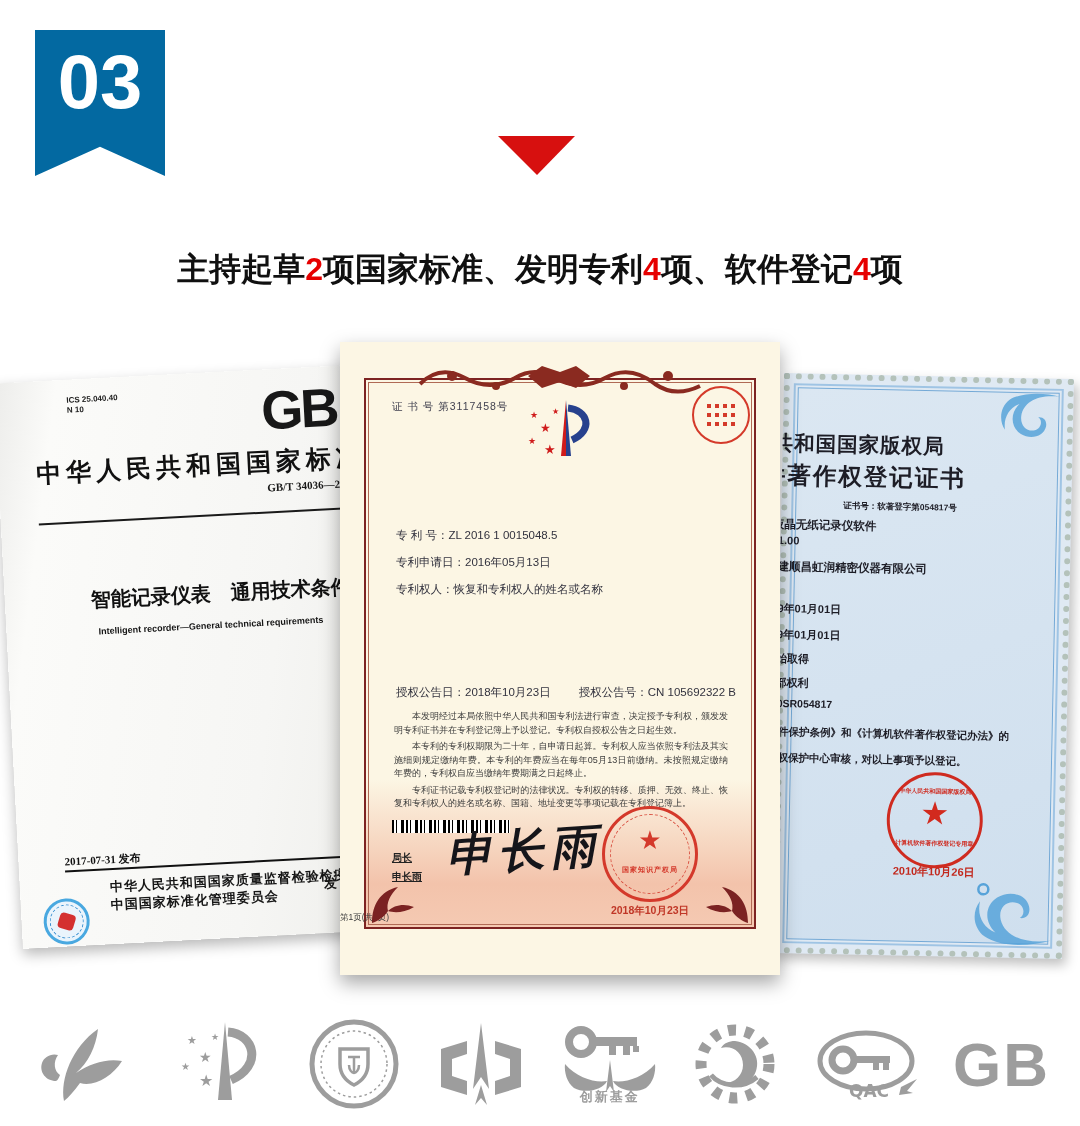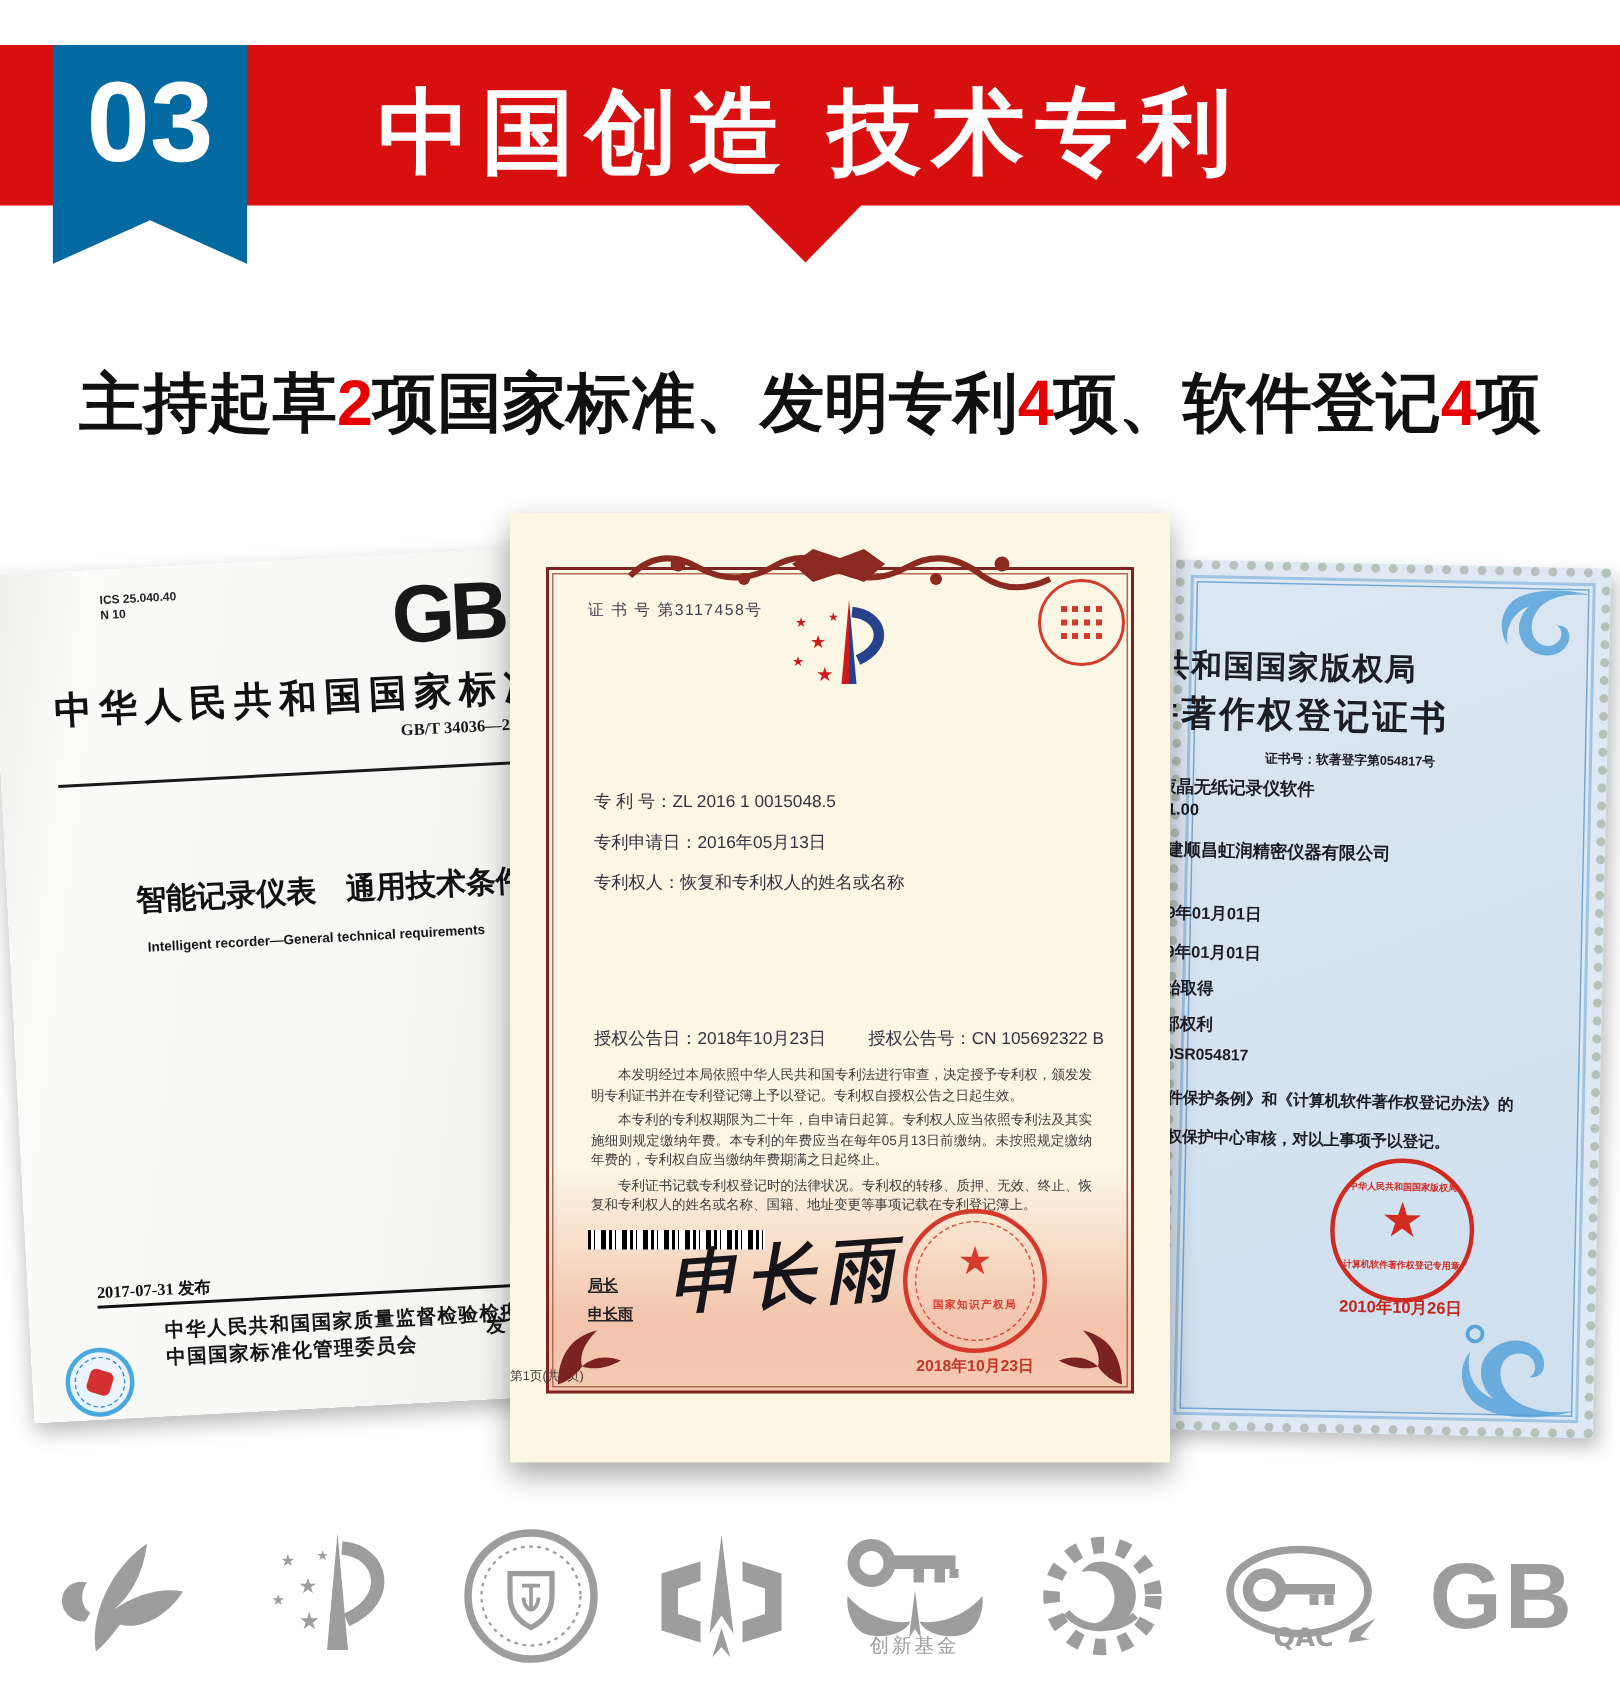--- a/index.html
+++ b/index.html
@@ -9,21 +9,21 @@
   
   .banner-bar { position:absolute; left:0; top:30px; width:1080px; height:107px; background:#d7100f; }
   .banner-title { position:absolute; left:252px; top:16px; font-size:62px; font-weight:700; color:#fff; letter-spacing:7px; white-space:nowrap; }
   .banner-notch { position:absolute; left:498px; top:136px; width:0; height:0;
       border-left:39px solid transparent; border-right:38px solid transparent; border-top:39px solid #d7100f; }
   .ribbon { position:absolute; left:35px; top:30px; width:130px; height:146px; background:#0369a1;
       clip-path:polygon(0 0,100% 0,100% 100%,50% 80%,0 100%); }
   .ribbon-num { position:absolute; width:100%; top:12px; text-align:center; font-size:76px; line-height:80px; font-weight:700; color:#fff; }
 
   
-  .headline { position:absolute; left:0; top:244px; width:1080px; text-align:center; font-size:43px; line-height:50px; font-weight:700; color:#101010; white-space:nowrap; }
+  .headline { position:absolute; left:0; top:244px; width:1080px; text-align:center; font-size:32px; line-height:50px; font-weight:700; color:#101010; white-space:nowrap; }
   .headline .red { color:#e60000; }
 
   
   .cert { position:absolute; overflow:hidden; }
   .nw { white-space:nowrap; }
 
   
   .gb-cert { left:8px; top:374px; width:352px; height:566px; background:linear-gradient(100deg,#ececea,#fbfbf9 14%,#f6f6f4 70%,#efefec);
       transform:rotate(-3deg); z-index:1; box-shadow:0 6px 14px rgba(0,0,0,.28); }
   .gb-ics { position:absolute; left:72px; top:16px; font-size:8px; line-height:10px; color:#222; font-weight:700; }
@@ -101,32 +101,29 @@
   .cc-seal .arc-bot { position:absolute; top:64px; left:0; width:100%; text-align:center; font-size:6px; color:#cf2b20; font-weight:700; }
   .cc-sealdate { position:absolute; top:488px; left:102px; width:116px; text-align:center; font-size:11px; color:#c2281d; font-weight:700; white-space:nowrap; }
   .cc-flourish { position:absolute; }
   .cc-flourish.tr { top:14px; right:12px; }
   .cc-flourish.br { bottom:12px; right:10px; transform:scaleY(-1); }
 
   
   .logos { position:absolute; left:0; top:1008px; width:1080px; height:112px; display:flex; align-items:center;
       justify-content:space-between; padding:0 30px; }
   .logo-box { display:flex; flex-direction:column; align-items:center; justify-content:center; color:#9d9d9d; }
-  .logo-label { font-size:13px; font-weight:400; color:#9d9d9d; letter-spacing:2px; margin-top:-6px; }
+  .logo-label { font-size:13px; font-weight:700; color:#9d9d9d; letter-spacing:2px; margin-top:-6px; }
   .gb-big { font-size:62px; font-weight:900; letter-spacing:2px; color:#9d9d9d; }
   svg text { font-family:"DejaVu Sans",sans-serif; }
 </style>
 </head>
 <body>
 
 <div id="stage">
 
-  <div class="banner-bar">
-    <div class="banner-title">中国创造  技术专利</div>
-  </div>
   <div class="banner-notch"></div>
   <div class="ribbon">
     <div class="ribbon-num">03</div>
   </div>
 
   <div class="headline">
     <span>主持起草</span><span class="red">2</span><span>项国家标准、发明专利</span><span class="red">4</span><span>项、软件登记</span><span class="red">4</span><span>项</span>
   </div>
 
   <div class="cert gb-cert">

